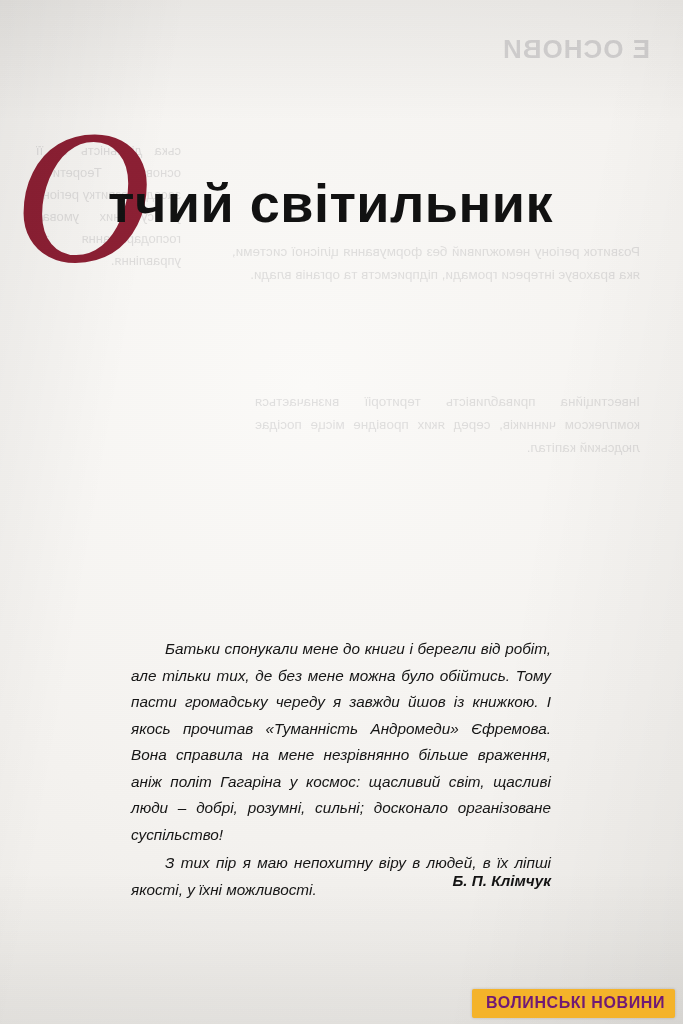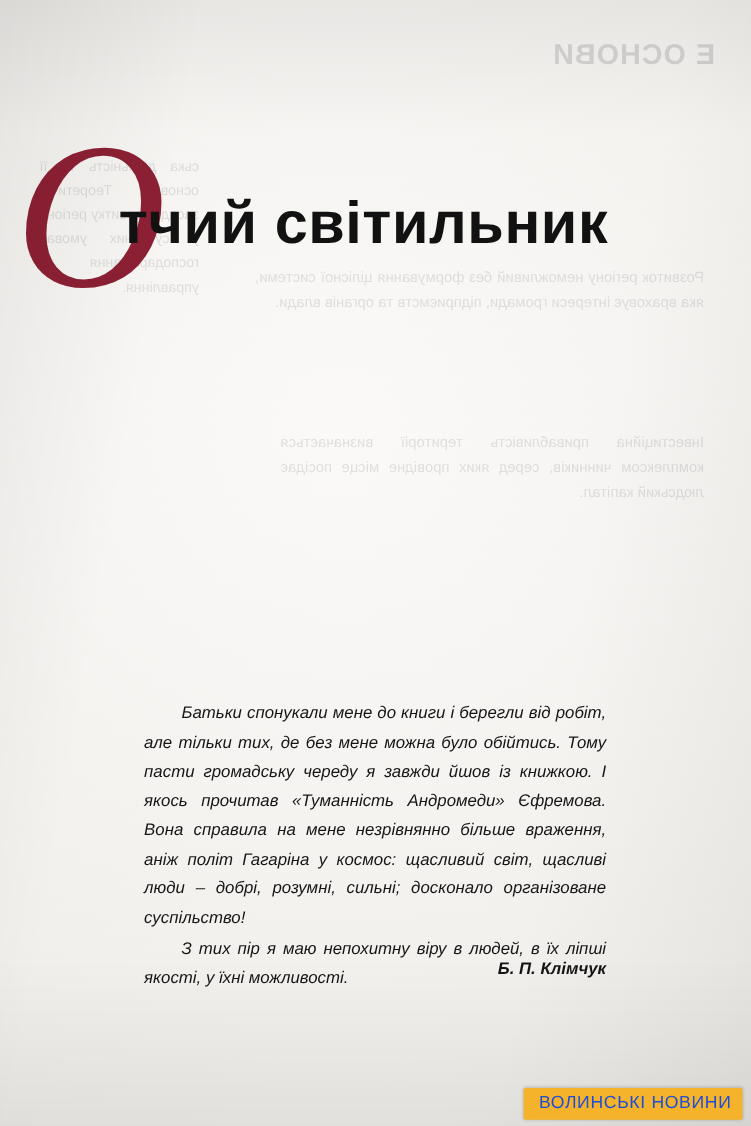--- a/index.html
+++ b/index.html
@@ -132,23 +132,23 @@
     color: #131313;
   }
 
   
   .watermark {
     position: absolute;
     right: 8px;
     bottom: 6px;
     padding: 5px 10px 6px 14px;
     background: #f4b32a;
-    color: #1d4ed8;
+    color: #701a75;
     font-size: 16px;
-    font-weight: normal;
+    font-weight: bold;
     letter-spacing: 0.6px;
     border-radius: 2px;
     box-shadow: 0 0 3px rgba(0,0,0,0.18);
   }
   
   .grain {
     position: absolute;
     inset: 0;
     pointer-events: none;
     opacity: 0.35;

